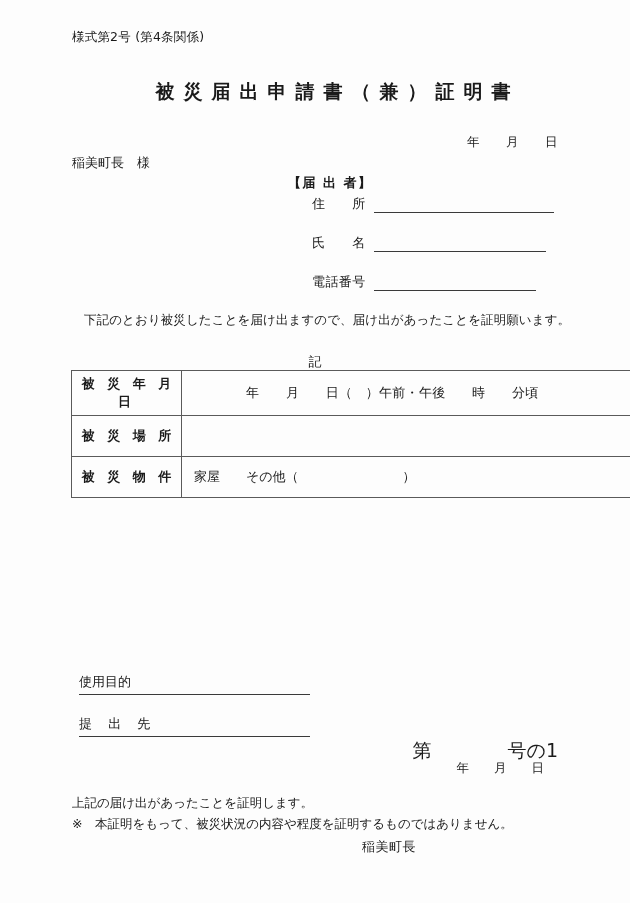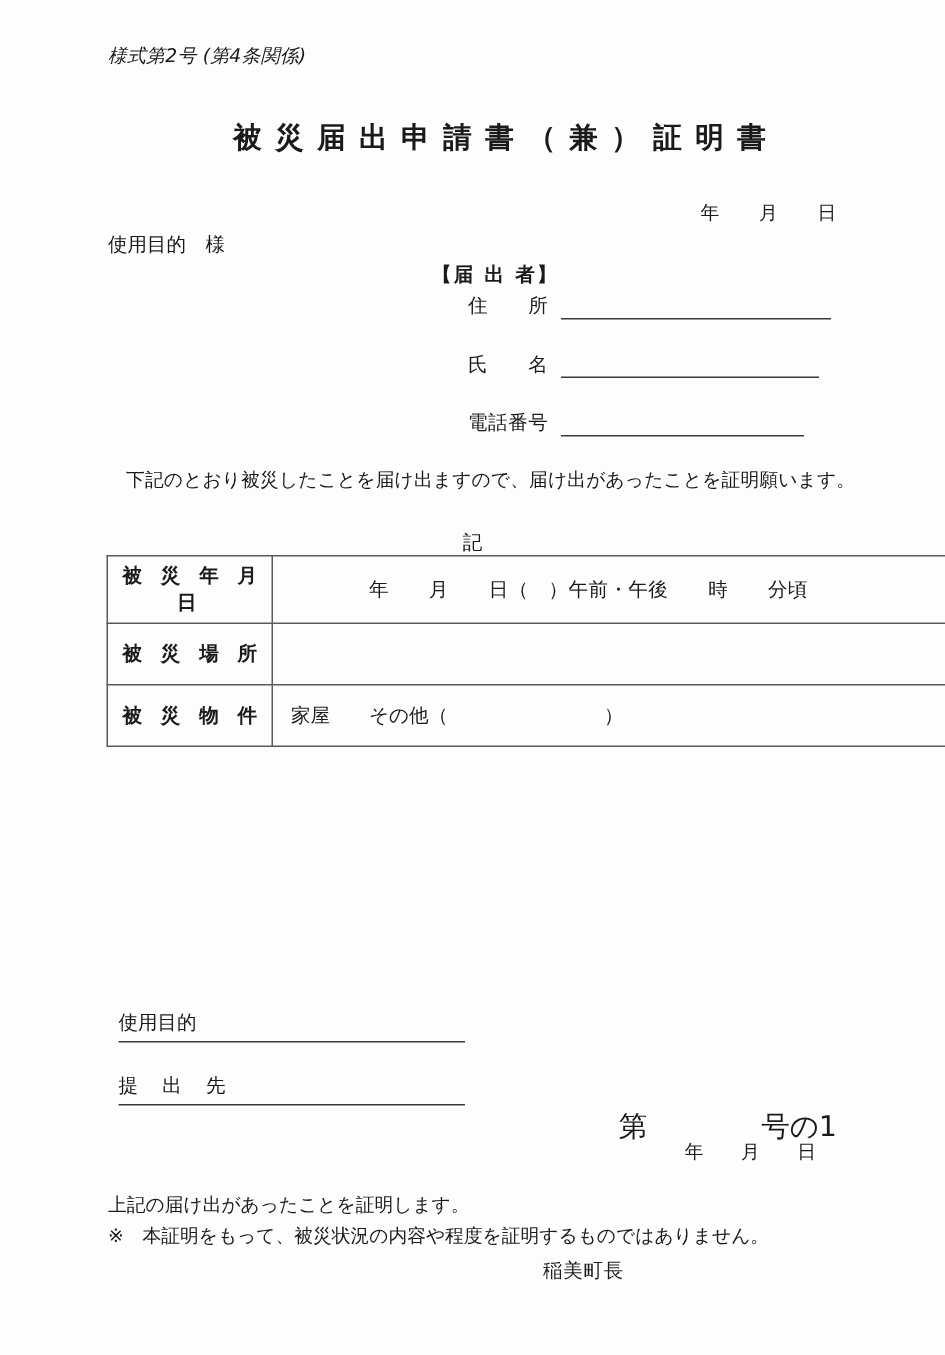--- a/index.html
+++ b/index.html
@@ -24,21 +24,20 @@
 
   
   .abs { position: absolute; white-space: nowrap; }
 
   
   .form-no {
     left: 72px;
     top: 29px;
     font-size: 12.5px;
     letter-spacing: 0.2px;
-    font-style: italic;
   }
 
   
   .doc-title {
     left: 0;
     right: 0;
     top: 79px;
     text-align: center;
     font-size: 19px;
     font-weight: 700;
@@ -222,21 +221,21 @@
 <body>
 
 <div class="page">
 
   <div class="abs form-no">様式第2号 (第4条関係)</div>
 
   <div class="abs doc-title">被災届出申請書（兼）証明書</div>
 
   <div class="abs date-top">年　　月　　日</div>
 
-  <div class="abs addressee">使用目的　様</div>
+  <div class="abs addressee">稲美町長　様</div>
 
   <div class="abs applicant-heading">【届 出 者】</div>
 
   <div class="field-row" id="row-addr">
     <span class="flabel">住　　所</span>
     <span class="fline"></span>
   </div>
 
   <div class="field-row" id="row-name">
     <span class="flabel">氏　　名</span>

